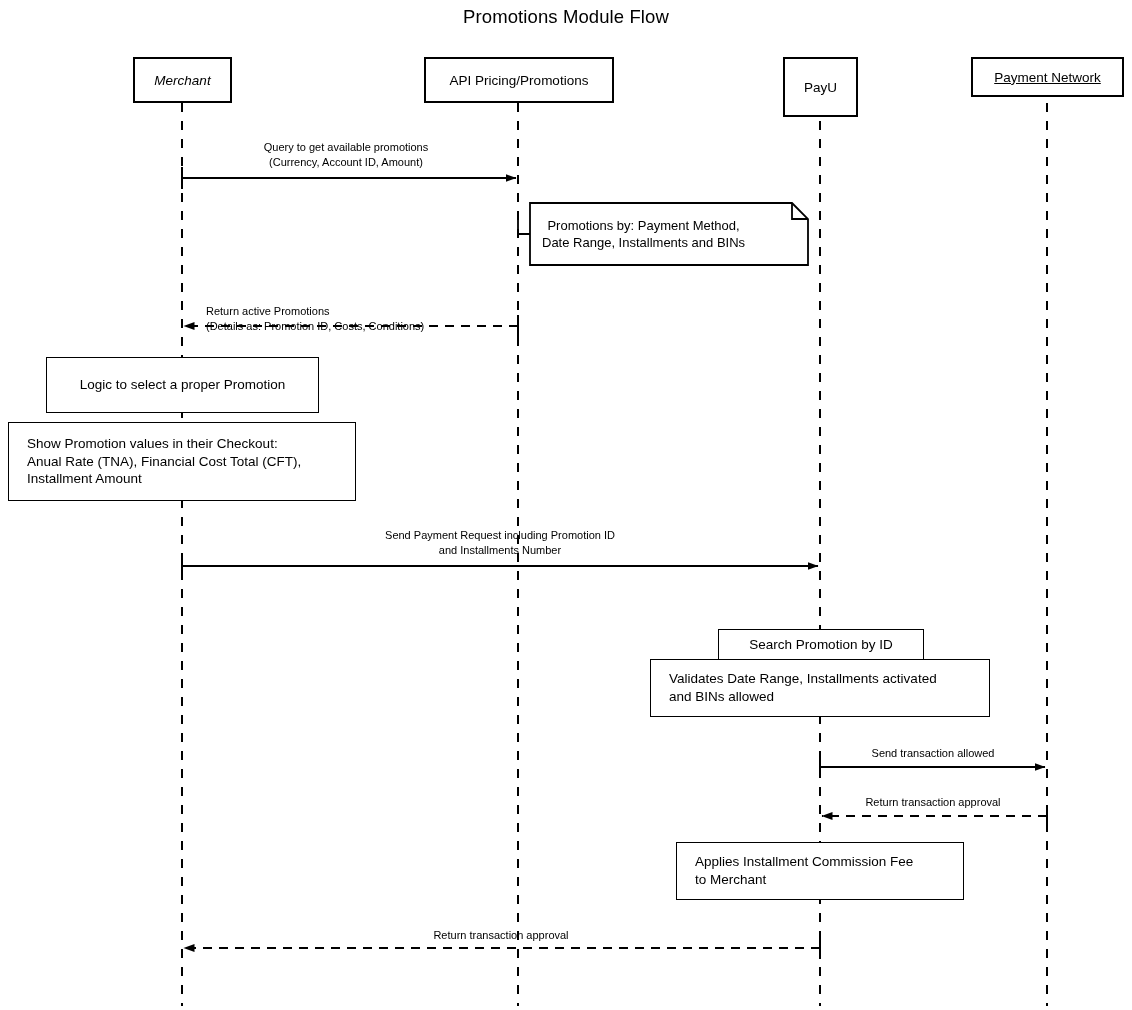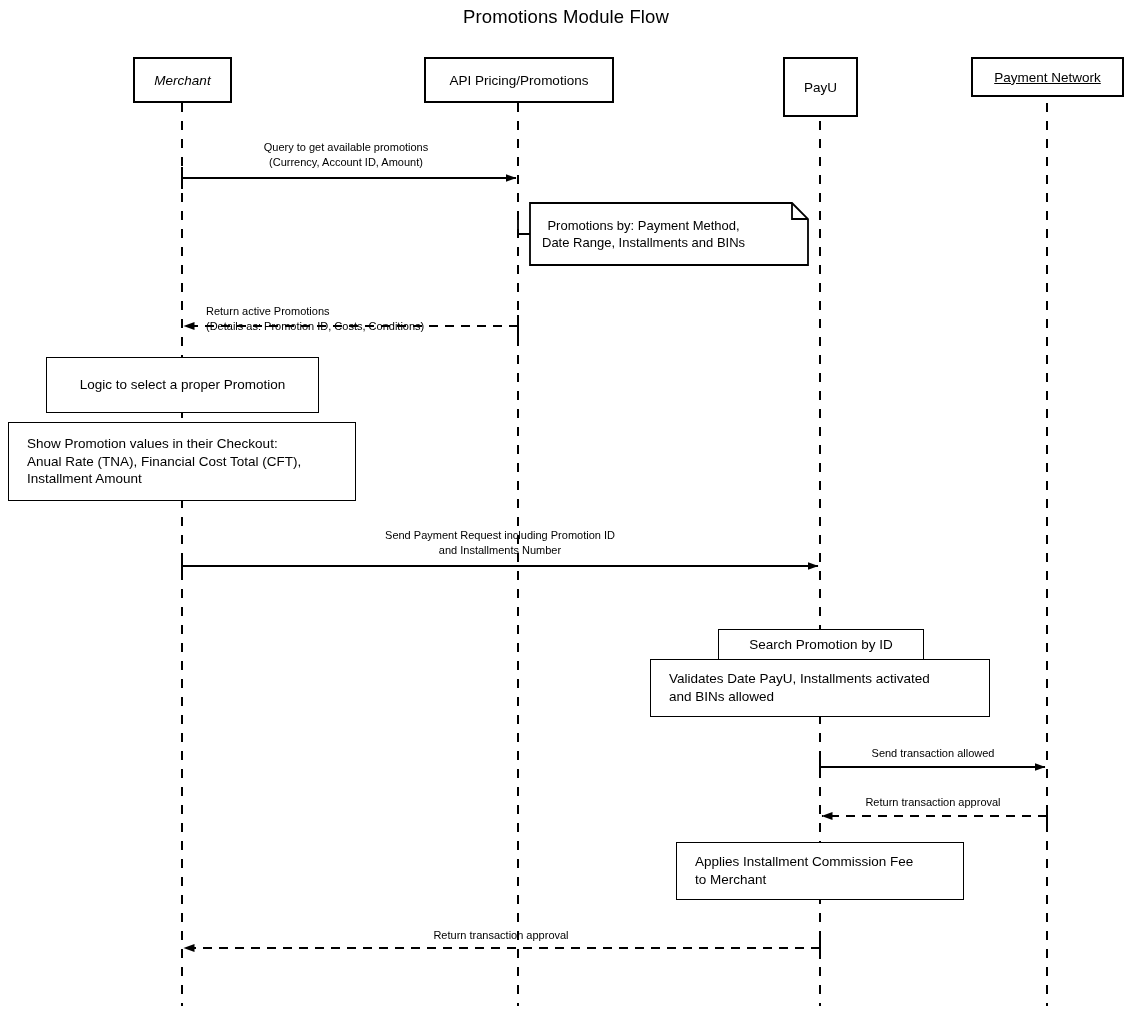--- a/index.html
+++ b/index.html
@@ -162,21 +162,21 @@
         <div class="lifeline-head" style="left: 971px; top: 57px; width: 153px; height: 40px; text-decoration: underline;">
           <span>Payment Network</span>
         </div>
       </div>
     <div id="activity-boxes">
         <div class="act-box center" style="left: 46px; top: 357px; width: 273px; height: 56px;"><span>Logic to select a proper Promotion</span></div>
         <div class="act-box" style="left: 8px; top: 422px; width: 348px; height: 79px;"><span>Show Promotion values in their Checkout:
 Anual Rate (TNA), Financial Cost Total (CFT),
 Installment Amount</span></div>
         <div class="act-box center" style="left: 718px; top: 592px; width: 206px; height: 31px; margin-top: 37px;"><span>Search Promotion by ID</span></div>
-        <div class="act-box" style="left: 650px; top: 659px; width: 340px; height: 58px;"><span>Validates Date PayU, Installments activated
+        <div class="act-box" style="left: 650px; top: 659px; width: 340px; height: 58px;"><span>Validates Date Range, Installments activated
 and BINs allowed</span></div>
         <div class="act-box" style="left: 676px; top: 842px; width: 288px; height: 58px;"><span>Applies Installment Commission Fee
 to Merchant</span></div>
       </div>
     <div id="note-boxes">
         <div class="note-box" style="left: 530px; top: 203px; width: 278px; height: 62px;"><span>Promotions by: Payment Method,
 Date Range, Installments and BINs</span></div>
       </div>
     <div id="message-labels">
         <div class="msg-label center" style="left: 346px; top: 140px;"><span>Query to get available promotions

